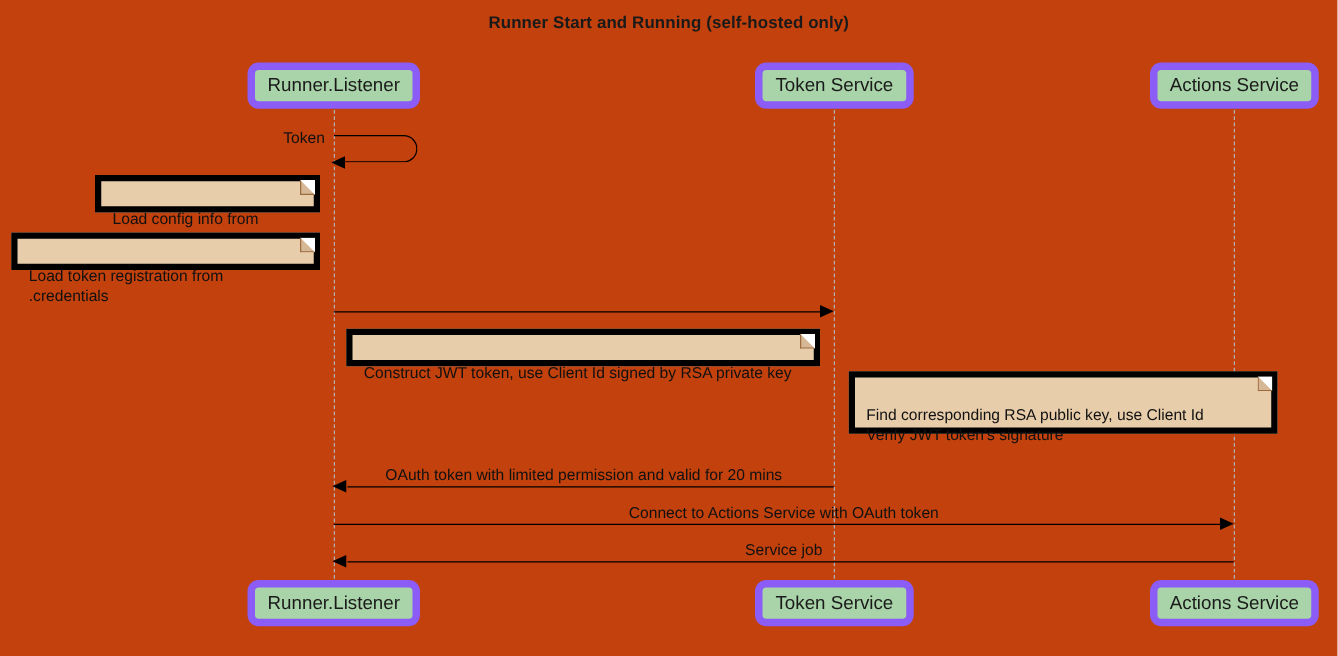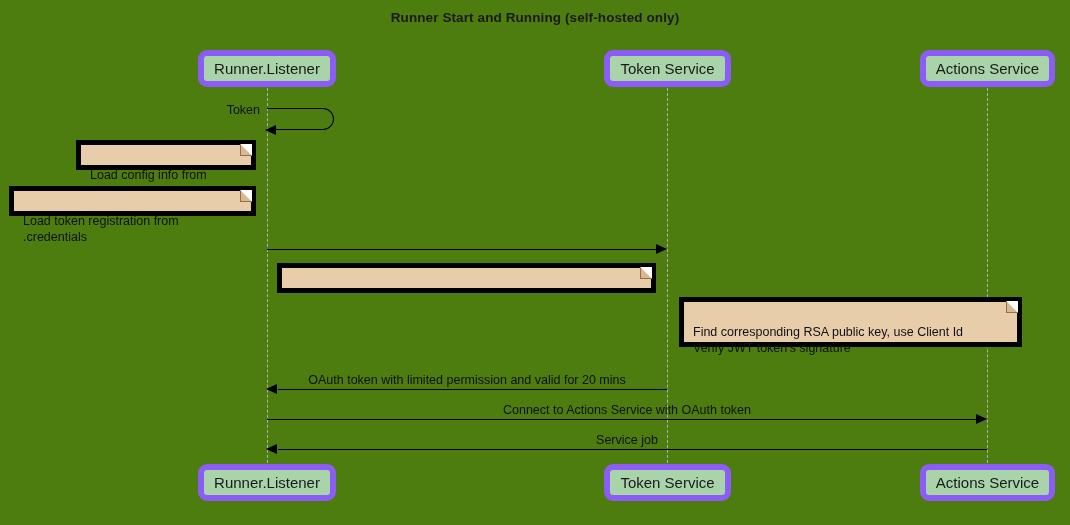--- a/index.html
+++ b/index.html
@@ -8,21 +8,21 @@
     background: #ffffff;
   }
   body {
     font-family: "Liberation Sans", sans-serif;
     -webkit-font-smoothing: antialiased;
   }
   #canvas {
     position: relative;
     width: 1070px;
     height: 525px;
-    background: #4d7c0f;
+    background: #c2410c;
     overflow: hidden;
   }
 
   
   .diagram-title {
     position: absolute;
     left: 0;
     top: 10px;
     width: 1070px;
     text-align: center;
@@ -162,20 +162,21 @@
   <div class="note" style="left:9px; top:186px; width:247px; height:30px;">
     <span>Load token registration from .credentials</span>
     <span class="fold-cover"></span>
     <span class="fold"></span>
   </div>
 
   <div class="msg-line" style="left:267px; top:249px; width:389px;"></div>
   <div class="arrow-head right" style="left:656px; top:244px;"></div>
 
   <div class="note" style="left:277px; top:263px; width:379px; height:30px;">
+    <span>Construct JWT token, use Client Id signed by RSA private key</span>
     <span class="fold-cover"></span>
     <span class="fold"></span>
   </div>
 
   <div class="note" style="left:679px; top:297px; width:343px; height:50px;">
     <span>Find corresponding RSA public key, use Client Id
 Verify JWT token's signature</span>
     <span class="fold-cover"></span>
     <span class="fold"></span>
   </div>

